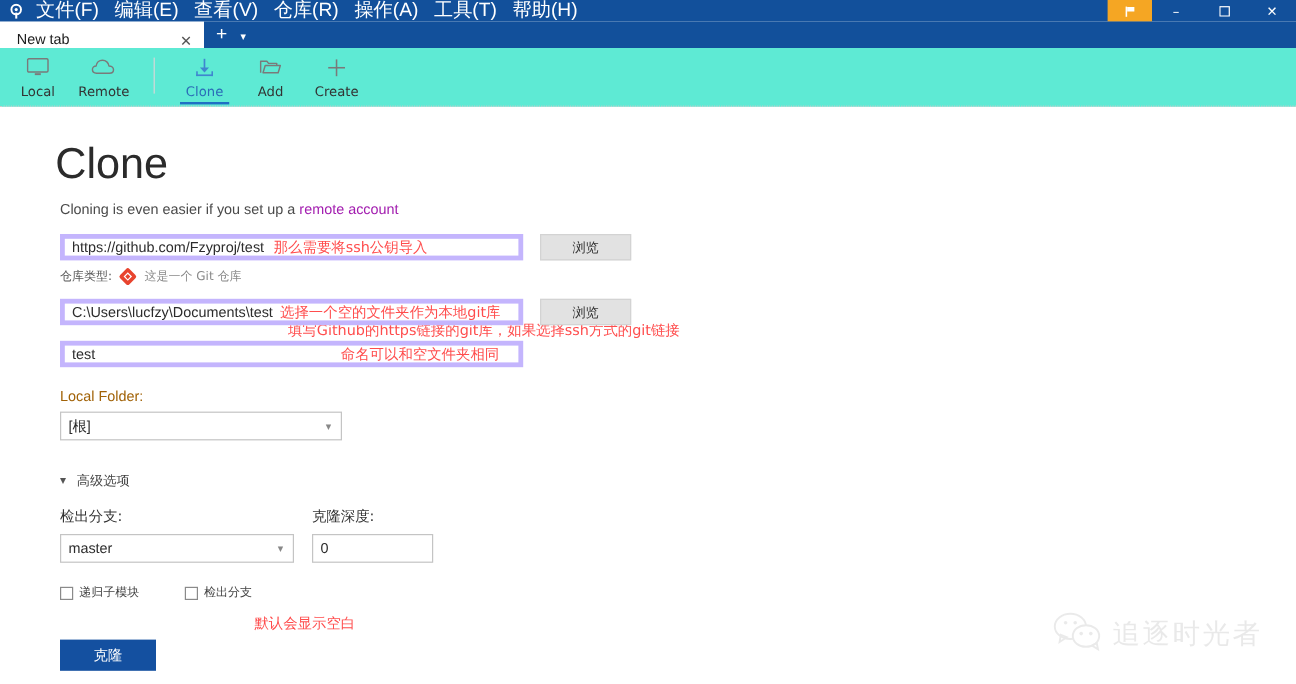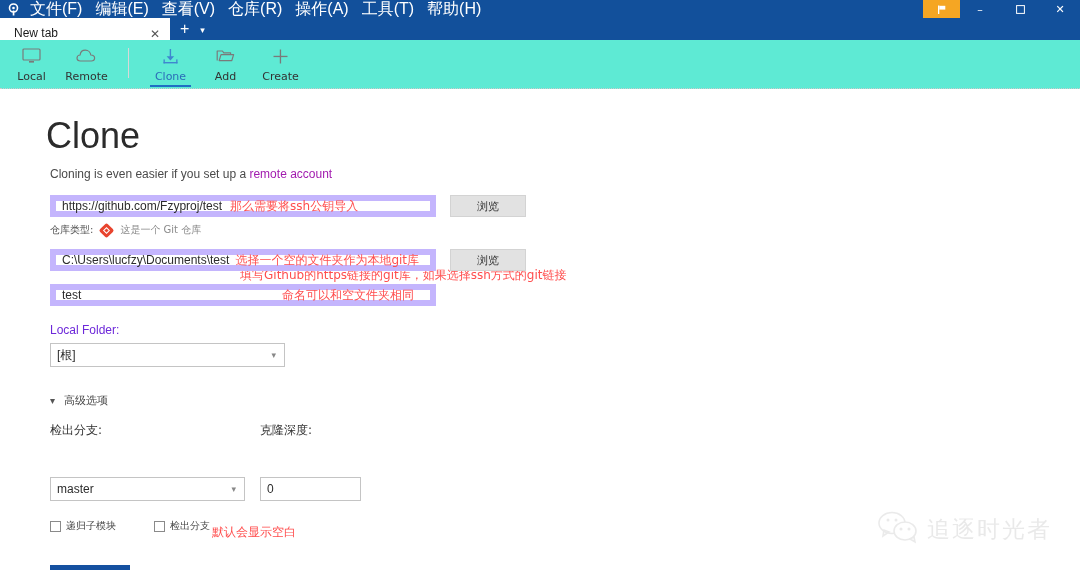--- a/index.html
+++ b/index.html
@@ -187,21 +187,21 @@
   }
 
   .field-row {
     position: relative;
     display: flex;
     align-items: center;
     margin-left: 4px;
   }
   .txtbox {
     height: 22px;
-    border: 6px solid #c4b5fd;
+    border: 4px solid #c4b5fd;
     background: #ffffff;
     display: flex;
     align-items: center;
     padding: 0 6px;
     box-sizing: border-box;
     font-size: 12px;
     color: #2c2c2c;
   }
   .txtbox .val { white-space: nowrap; }
   .browse-btn {
@@ -248,21 +248,21 @@
     position:absolute;
     left:3px; top:3px;
     width:5px; height:5px;
     border: 1.2px solid #ffffff;
     box-sizing:border-box;
   }
   .repotype .rt-text { color: #8a8a8a; margin-left: 2px; }
 
   .lbl {
     font-size: 12px;
-    color: #6d28d9;
+    color: #a16207;
     margin-left: 4px;
   }
   .selbox {
     height: 24px;
     border: 1px solid #c4c4c4;
     background: #ffffff;
     box-sizing: border-box;
     display: flex;
     align-items: center;
     padding: 0 6px;
@@ -288,21 +288,21 @@
   .advanced .chev {
     font-size: 10px;
     color: #555;
     margin-right: 9px;
   }
 
   .adv-grid {
     display: flex;
     margin-left: 4px;
   }
-  .adv-col { display: flex; flex-direction: column; gap: 32px; }
+  .adv-col { display: flex; flex-direction: column; }
   .adv-lbl {
     font-size: 12px;
     color: #333;
     margin-bottom: 6px;
     font-family: "DejaVu Sans", sans-serif;
   }
 
   .checkrow {
     display: flex;
     align-items: center;
@@ -514,21 +514,21 @@
         <span>0</span>
       </div>
     </div>
   </div>
 
   <div class="checkrow" style="margin-top:18px;">
     <span class="chk"></span>
     <span class="chk-lbl">递归子模块</span>
     <span class="chk" style="margin-left:38px;"></span>
     <span class="chk-lbl">检出分支</span>
-    <span class="note" style="position:absolute; left:162px; top:5px;">默认会显示空白</span>
+    <span class="note" style="position:absolute; left:162px; top:24px;">默认会显示空白</span>
   </div>
 
   <div class="clone-btn" style="margin-top:32px;">克隆</div>
 </div>
 
 <div class="watermark">
   <span>
     <svg width="42" height="34" viewBox="0 0 42 34">
       <ellipse cx="15" cy="13" rx="13" ry="10.5" fill="none" stroke="#bcbcbc" stroke-width="1.6"></ellipse>
       <polygon points="7,20 6,26 12,22" fill="none" stroke="#bcbcbc" stroke-width="1.6"></polygon>

